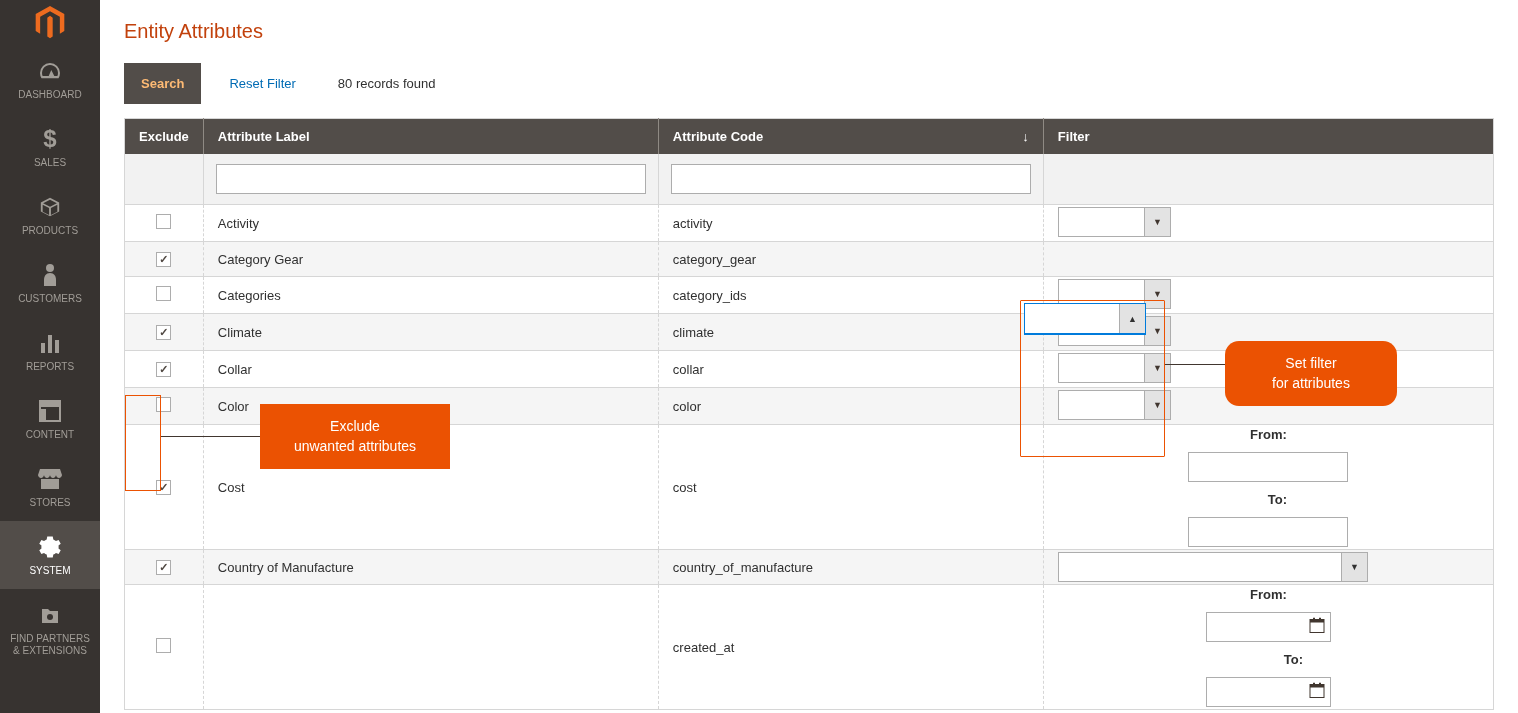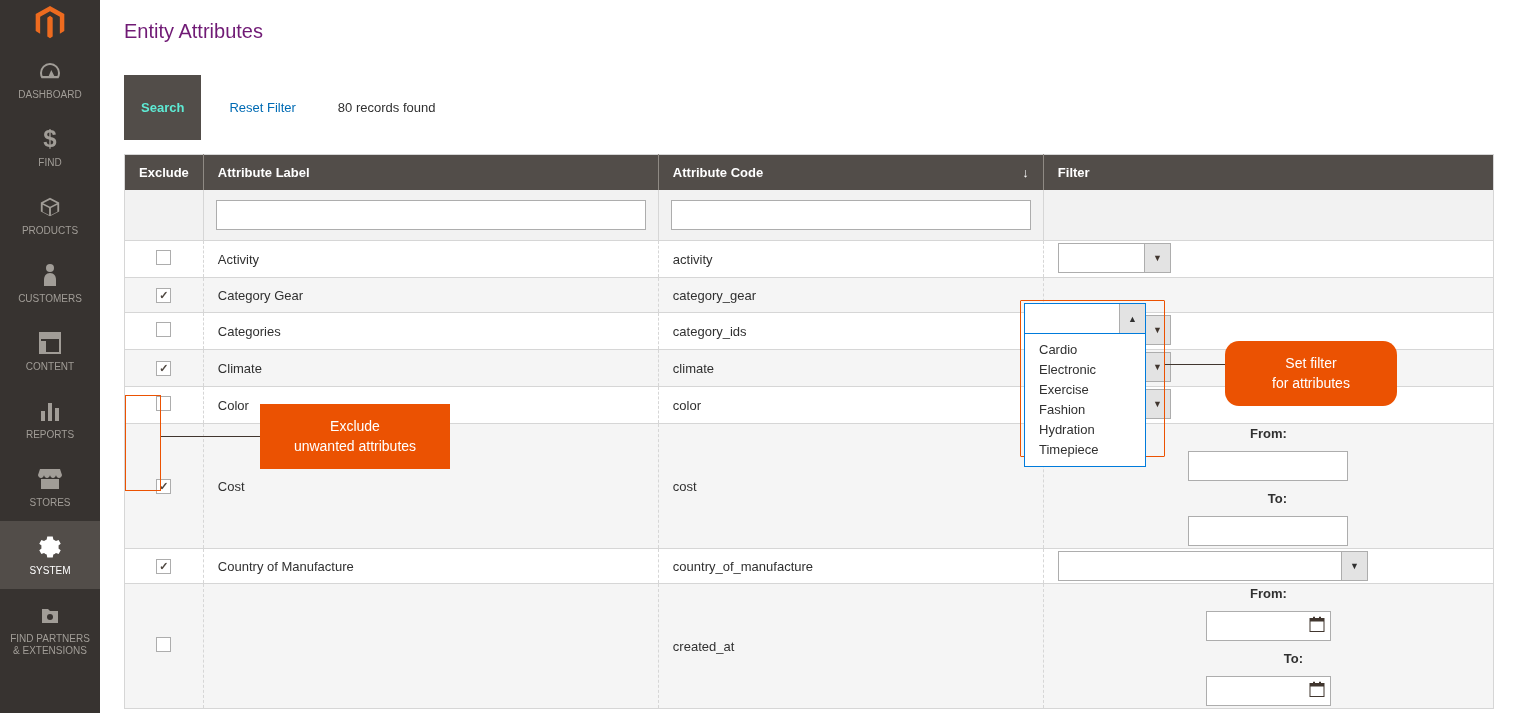--- a/index.html
+++ b/index.html
@@ -12,23 +12,23 @@
 .sidebar-logo svg { width: 34px; height: 34px; }
 .side-item { width: 100px; display: flex; flex-direction: column; align-items: center; justify-content: center; padding: 12px 4px; color: #a19d97; font-size: 10px; text-align: center; cursor: pointer; line-height: 1.2; }
 .side-item.active { background: #524d49; color: #fff; }
 .side-item .si-icon { width: 28px; height: 28px; margin-bottom: 4px; display: flex; align-items: center; justify-content: center; }
 .side-item .si-icon svg { fill: #a19d97; }
 .side-item.active .si-icon svg { fill: #fff; }
 .side-item span { white-space: pre-line; }
 
 
 .main { flex: 1; padding: 20px 24px 0 24px; position: relative; }
-.page-title { font-size: 20px; font-weight: 400; color: #701a75; margin-bottom: 32px; }
+.page-title { font-size: 20px; font-weight: 400; color: #c2410c; margin-bottom: 20px; }
 .toolbar { display: flex; align-items: center; gap: 28px; margin-bottom: 14px; }
-.btn-search { background: #524d49; color: #5eead4; border: 1px solid #524d49; padding: 24px 16px; font-weight: 600; font-size: 13px; cursor: pointer; }
+.btn-search { background: #524d49; color: #fdba74; border: 1px solid #524d49; padding: 12px 16px; font-weight: 600; font-size: 13px; cursor: pointer; }
 .link-reset { color: #006bb4; font-size: 13px; cursor: pointer; text-align: right; }
 .records-found { color: #303030; font-size: 13px; margin-left: 14px; }
 
 
 table { width: 100%; border-collapse: collapse; border: 1px solid #d6d6d6; }
 thead tr.head-row th { background: #524d49; color: #fff; text-align: left; font-weight: 600; font-size: 13px; padding: 10px 14px; border-right: 1px solid #8f8a84; }
 thead tr.head-row th:last-child { border-right: none; }
 thead tr.filter-row th { background: #f2f2f2; padding: 10px 12px; border-right: 1px solid #d6d6d6; border-bottom: 1px solid #d6d6d6; }
 thead tr.filter-row th:last-child { border-right: none; }
 .filter-input { width: 100%; height: 30px; border: 1px solid #adadad; padding: 0 8px; font-size: 13px; }
@@ -94,58 +94,58 @@
           </svg>
         </div>
       <span>DASHBOARD</span>
     </div>
     <div class="side-item">
       <div class="si-icon">
           <svg width="18" height="24" viewBox="0 0 12 20">
             <text x="6" y="17" text-anchor="middle" font-size="20" font-weight="bold" fill="#a19d97">$</text>
           </svg>
         </div>
-      <span>FIND</span>
+      <span>SALES</span>
     </div>
     <div class="side-item">
       <div class="si-icon">
           <svg width="22" height="22" viewBox="0 0 24 24">
             <path d="M12 2 2 7v10l10 5 10-5V7L12 2zm0 2.2L19.5 8 12 11.8 4.5 8 12 4.2zM4 9.6l7 3.5v7.5l-7-3.5V9.6zm16 0v7.5l-7 3.5v-7.5l7-3.5z"></path>
           </svg>
         </div>
       <span>PRODUCTS</span>
     </div>
     <div class="side-item">
       <div class="si-icon">
           <svg width="16" height="24" viewBox="0 0 16 24">
             <circle cx="8" cy="5" r="4"></circle>
             <path d="M8 10c-4 0-6 3-6 7v6h12v-6c0-4-2-7-6-7z"></path>
           </svg>
         </div>
       <span>CUSTOMERS</span>
+    </div>
+    <div class="side-item">
+      <div class="si-icon">
+          <svg width="22" height="20" viewBox="0 0 22 20">
+            <rect x="2" y="10" width="4" height="10"></rect>
+            <rect x="9" y="2" width="4" height="18"></rect>
+            <rect x="16" y="7" width="4" height="13"></rect>
+          </svg>
+        </div>
+      <span>REPORTS</span>
     </div>
     <div class="side-item">
       <div class="si-icon">
           <svg width="22" height="22" viewBox="0 0 22 22">
             <rect x="1" y="1" width="20" height="20" fill="none" stroke="#a19d97" stroke-width="2"></rect>
             <rect x="1" y="1" width="20" height="6"></rect>
             <rect x="1" y="9" width="6" height="12"></rect>
           </svg>
         </div>
       <span>CONTENT</span>
-    </div>
-    <div class="side-item">
-      <div class="si-icon">
-          <svg width="22" height="20" viewBox="0 0 22 20">
-            <rect x="2" y="10" width="4" height="10"></rect>
-            <rect x="9" y="2" width="4" height="18"></rect>
-            <rect x="16" y="7" width="4" height="13"></rect>
-          </svg>
-        </div>
-      <span>REPORTS</span>
     </div>
     <div class="side-item">
       <div class="si-icon">
           <svg width="24" height="20" viewBox="0 0 24 20">
             <path d="M2 0h20l2 6c0 1.5-1.5 3-3 3s-3-1.5-3-3c0 1.5-1.5 3-3 3s-3-1.5-3-3c0 1.5-1.5 3-3 3S6 7.5 6 6c0 1.5-1.5 3-3 3S0 7.5 0 6L2 0zm1 10h18v10H3V10z"></path>
           </svg>
         </div>
       <span>STORES</span>
     </div>
     <div class="side-item active">
@@ -216,20 +216,29 @@
             <td class="col-code">category_ids</td>
             <td class="col-filter"><div class="dd">
                 <div class="dd-val"></div>
                 <div class="dd-btn">▼</div>
               </div></td>
           </tr>
           <tr>
             <td class="col-ex"><span class="chk checked"></span></td>
             <td class="col-label">Climate</td>
             <td class="col-code">climate</td>
+            <td class="col-filter"><div class="dd">
+                <div class="dd-val"></div>
+                <div class="dd-btn">▼</div>
+              </div></td>
+          </tr>
+          <tr>
+            <td class="col-ex"><span class="chk checked"></span></td>
+            <td class="col-label">Collar</td>
+            <td class="col-code">collar</td>
             <td class="col-filter"><div class="dd">
                 <div class="dd-val"></div>
                 <div class="dd-btn">▼</div>
               </div></td>
           </tr>
           <tr>
             <td class="col-ex"><span class="chk"></span></td>
             <td class="col-label">Color</td>
             <td class="col-code">color</td>
             <td class="col-filter"><div class="dd">
@@ -291,27 +300,19 @@
     <div class="call-connector" style="left:61px; top:436px; width:100px;"></div>
     <div class="callout" style="left:160px; top:404px; width:190px; white-space:pre-line;">Exclude
 unwanted attributes</div>
 
     <div class="dd-outline" style="left:920px; top:300px; width:145px; height:157px;"></div>
     <div class="dd-open" style="left:924px; top:303px; width:122px;">
       <div class="dd-open-head">
         <div class="v"></div>
         <div class="b">▲</div>
       </div>
-      <div class="dd-open-list" id="ddlist">
-          <div>Cardio</div>
-          <div>Electronic</div>
-          <div>Exercise</div>
-          <div>Fashion</div>
-          <div>Hydration</div>
-          <div>Timepiece</div>
-        </div>
     </div>
     <div class="call-connector" style="left:1065px; top:364px; width:60px;"></div>
     <div class="callout" style="left:1125px; top:341px; width:172px; white-space:pre-line;border-radius:14px;">Set filter
 for attributes</div>
 
   </div>
 </div>
 
 </body></html>

